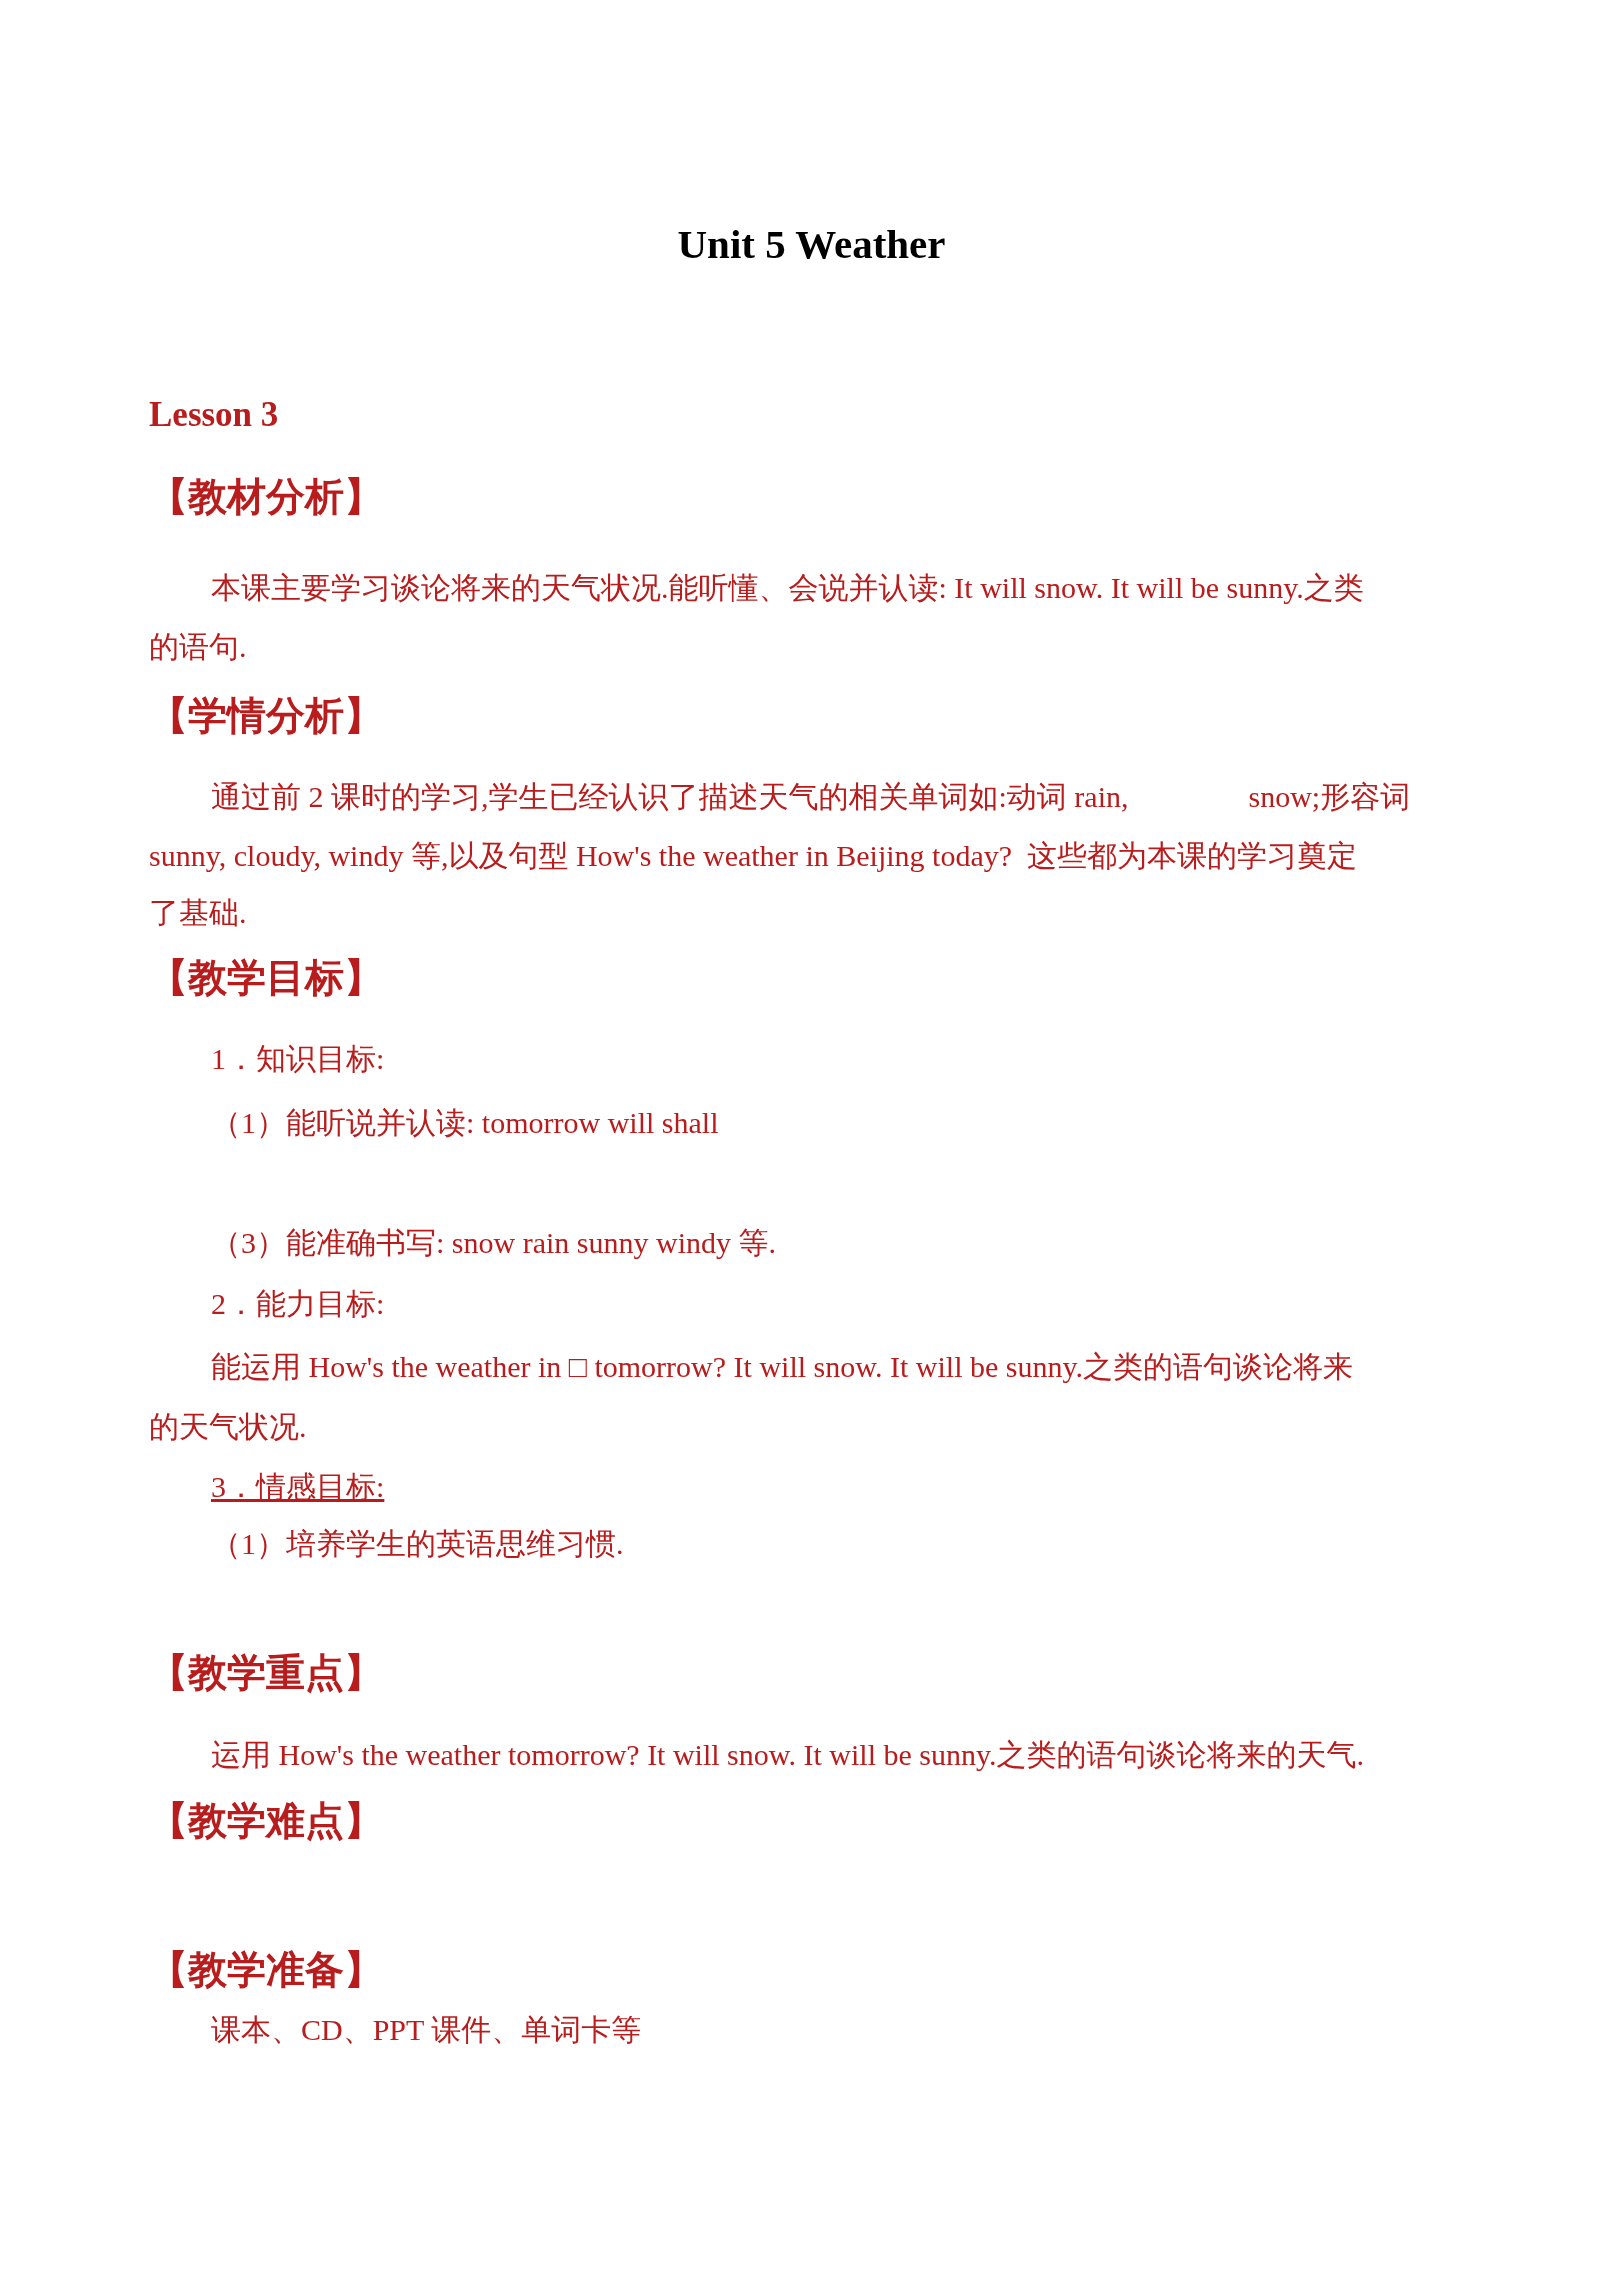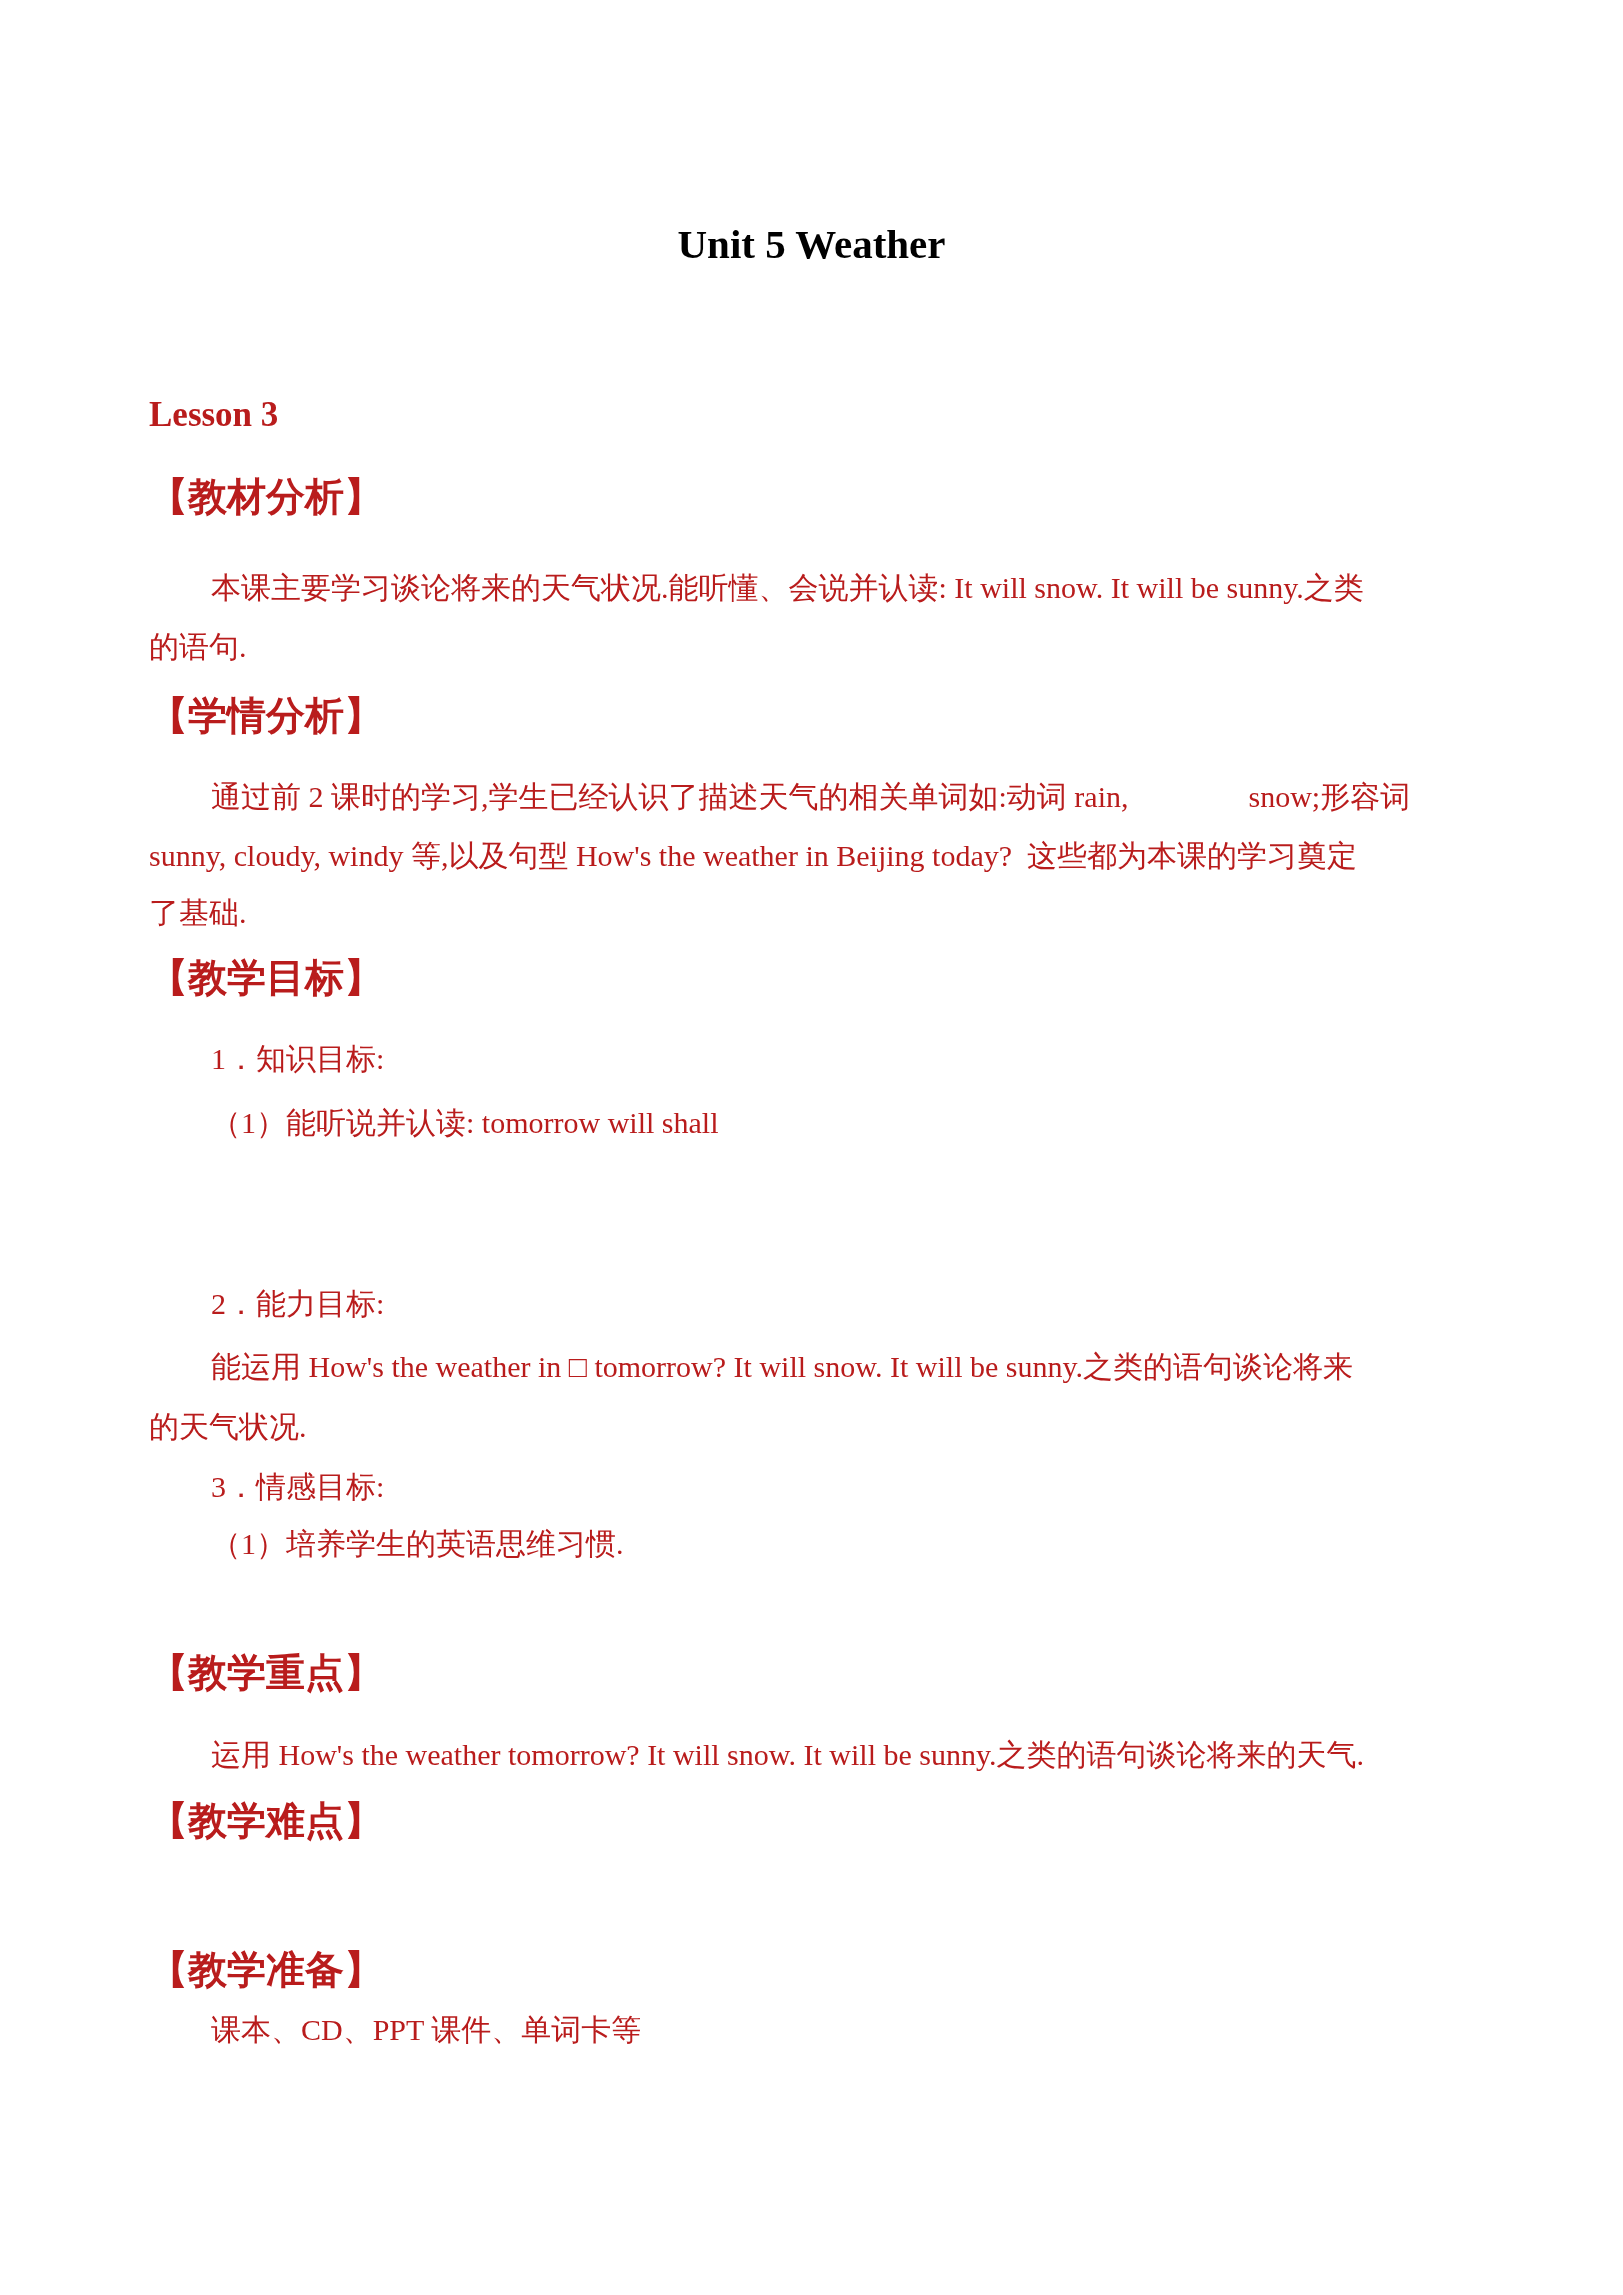--- a/index.html
+++ b/index.html
@@ -67,28 +67,29 @@
 
   <div class="ln" style="top:896px;left:149px;">了基础.</div>
 
   <div class="ln h" style="top:958px;left:149px;">【教学目标】</div>
 
   <div class="ln" style="top:1042px;left:211px;text-align:right;">1．知识目标:</div>
 
   <div class="ln" style="top:1106px;left:211px;">（1）能听说并认读: tomorrow will shall</div>
 
 
+  <div class="ln" style="top:1226px;left:211px;">（3）能准确书写: snow rain sunny windy 等.</div>
 
   <div class="ln" style="top:1287px;left:211px;text-align:right;">2．能力目标:</div>
 
   <div class="ln" style="top:1350px;left:211px;">能运用 How's the weather in □ tomorrow? It will snow. It will be sunny.之类的语句谈论将来</div>
 
   <div class="ln" style="top:1410px;left:149px;">的天气状况.</div>
 
-  <div class="ln" style="top:1470px;left:211px;">3．情感目标:</div>
+  <div class="ln" style="top:1470px;left:211px;text-decoration:underline;">3．情感目标:</div>
 
   <div class="ln" style="top:1527px;left:211px;">（1）培养学生的英语思维习惯.</div>
 
 
   <div class="ln h" style="top:1653px;left:149px;">【教学重点】</div>
 
   <div class="ln" style="top:1738px;left:211px;">运用 How's the weather tomorrow? It will snow. It will be sunny.之类的语句谈论将来的天气.</div>
 
   <div class="ln h" style="top:1801px;left:149px;">【教学难点】</div>
 

